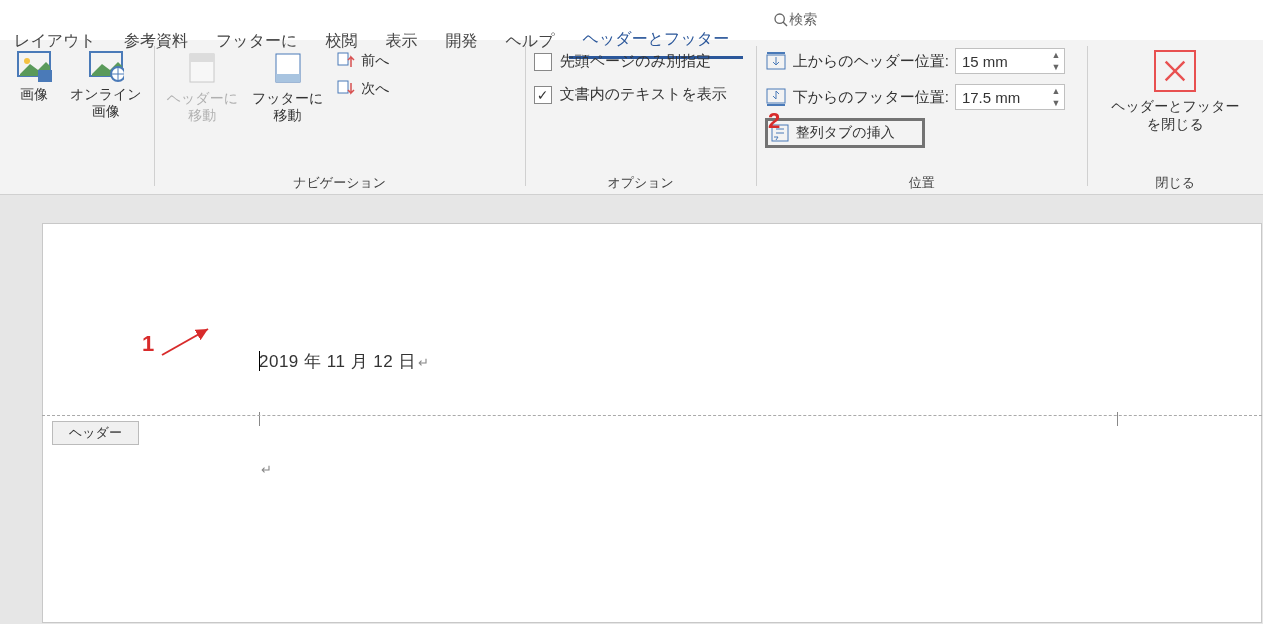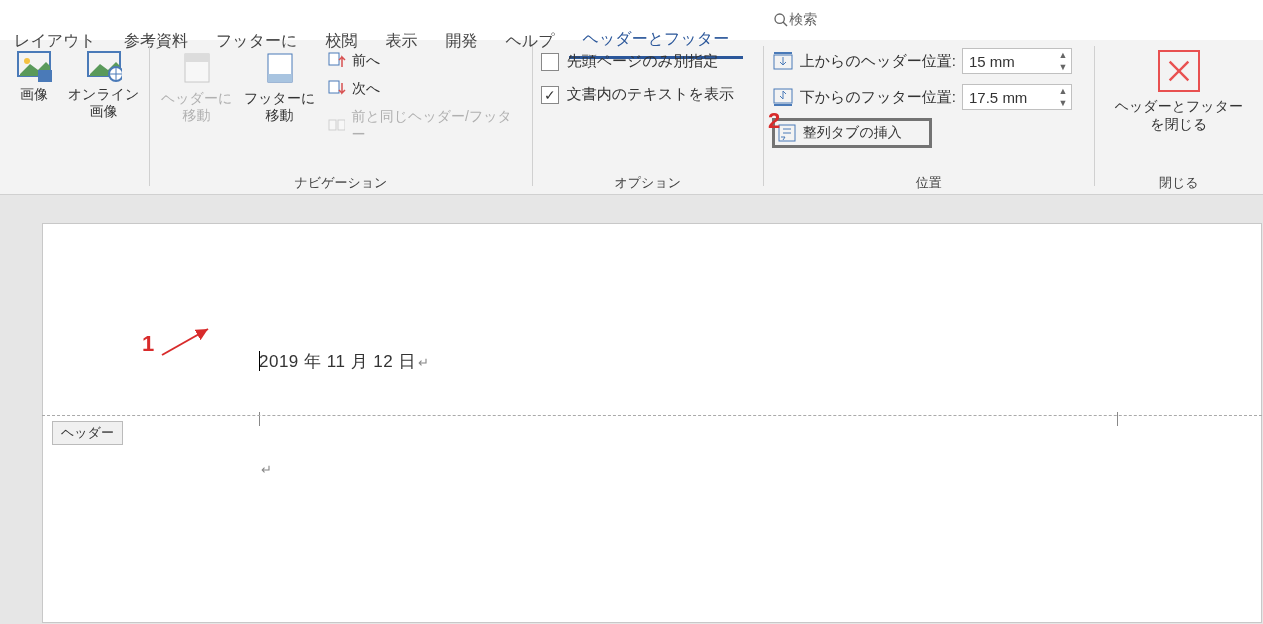--- a/index.html
+++ b/index.html
@@ -47,21 +47,21 @@
 
   .doc-area { position: relative; width: 1006px; height: 430px; background: #e6e6e6; }
   .page { position: absolute; left: 42px; top: 28px; width: 1220px; height: 400px; background: #fff; border: 1px solid #c8c8c8; }
   .hdr-text { position: absolute; left: 216px; top: 126px; font-family: "MS Mincho", serif; font-size: 17px; letter-spacing: 0.5px; }
   .hdr-text .cursor { display: inline-block; width: 1px; height: 20px; background: #000; vertical-align: text-bottom; margin-right: -1px; position: relative; }
   .ret-mark { font-size: 13px; color: #888; margin-left: 2px; }
   .dash { position: absolute; left: 42px; top: 220px; width: 1220px; border-top: 1px dashed #aaa; }
   .vcut { position: absolute; top: 188px; width: 1px; height: 14px; background: #888; }
   .vcut.l { left: 216px; }
   .vcut.r { left: 1074px; }
-  .hdr-tag { position: absolute; left: 52px; top: 226px; background: #f0f0f0; border: 1px solid #bbb; padding: 2px 8px; font-size: 13px; }
+  .hdr-tag { position: absolute; left: 52px; top: 226px; background: #f0f0f0; border: 1px solid #bbb; padding: 2px 16px; font-size: 13px; }
   .body-ret { position: absolute; left: 218px; top: 238px; font-size: 13px; color: #888; }
 
   .annot1 { position: absolute; left: 142px; top: 136px; color: #d82b2b; font-weight: 700; font-size: 22px; }
   .arrow1 { position: absolute; left: 158px; top: 130px; }
   .annot2 { position: absolute; left: 768px; top: 108px; color: #d82b2b; font-weight: 700; font-size: 22px; z-index: 5; }
 </style>
 </head>
 <body>
 
 <div class="tabs">
@@ -140,27 +140,20 @@
           <span>前へ</span>
         </div>
         <div class="small-btn">
           <svg width="18" height="18">
               <rect x="1" y="1" width="10" height="12" fill="#fff" stroke="#4a7ab8"></rect>
               <polyline points="14,3 14,13 17,10" fill="none" stroke="#d85050" stroke-width="1.5"></polyline>
               <polyline points="14,13 11,10" fill="none" stroke="#d85050" stroke-width="1.5"></polyline>
             </svg>
           <span>次へ</span>
         </div>
-        <div class="small-btn disabled">
-          <svg width="18" height="18">
-              <rect x="1" y="3" width="7" height="10" fill="#fff" stroke="#999"></rect>
-              <rect x="10" y="3" width="7" height="10" fill="#fff" stroke="#999"></rect>
-            </svg>
-          <span>前と同じヘッダー/フッター</span>
-        </div>
       </div>
     </div>
     <div class="group-label">ナビゲーション</div>
   </div>
 
   <div class="sep"></div>
 
   <div class="group" style="min-width:230px">
     <div class="group-body">
       <div class="check-row">

